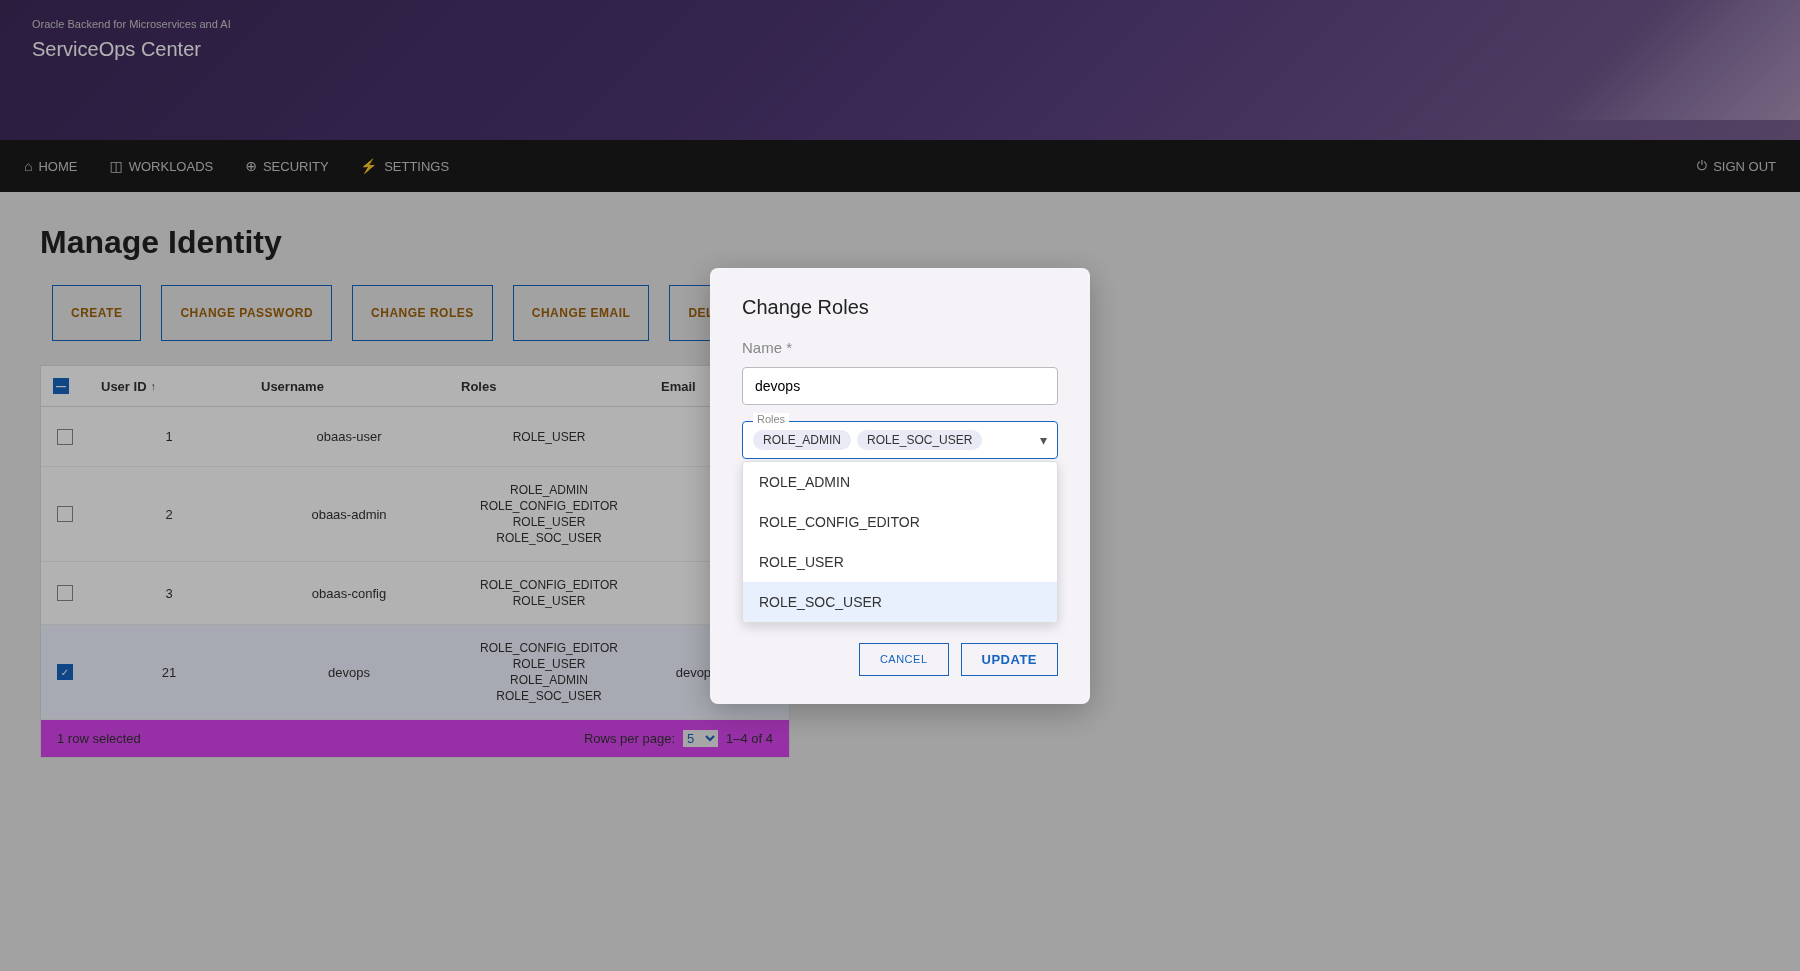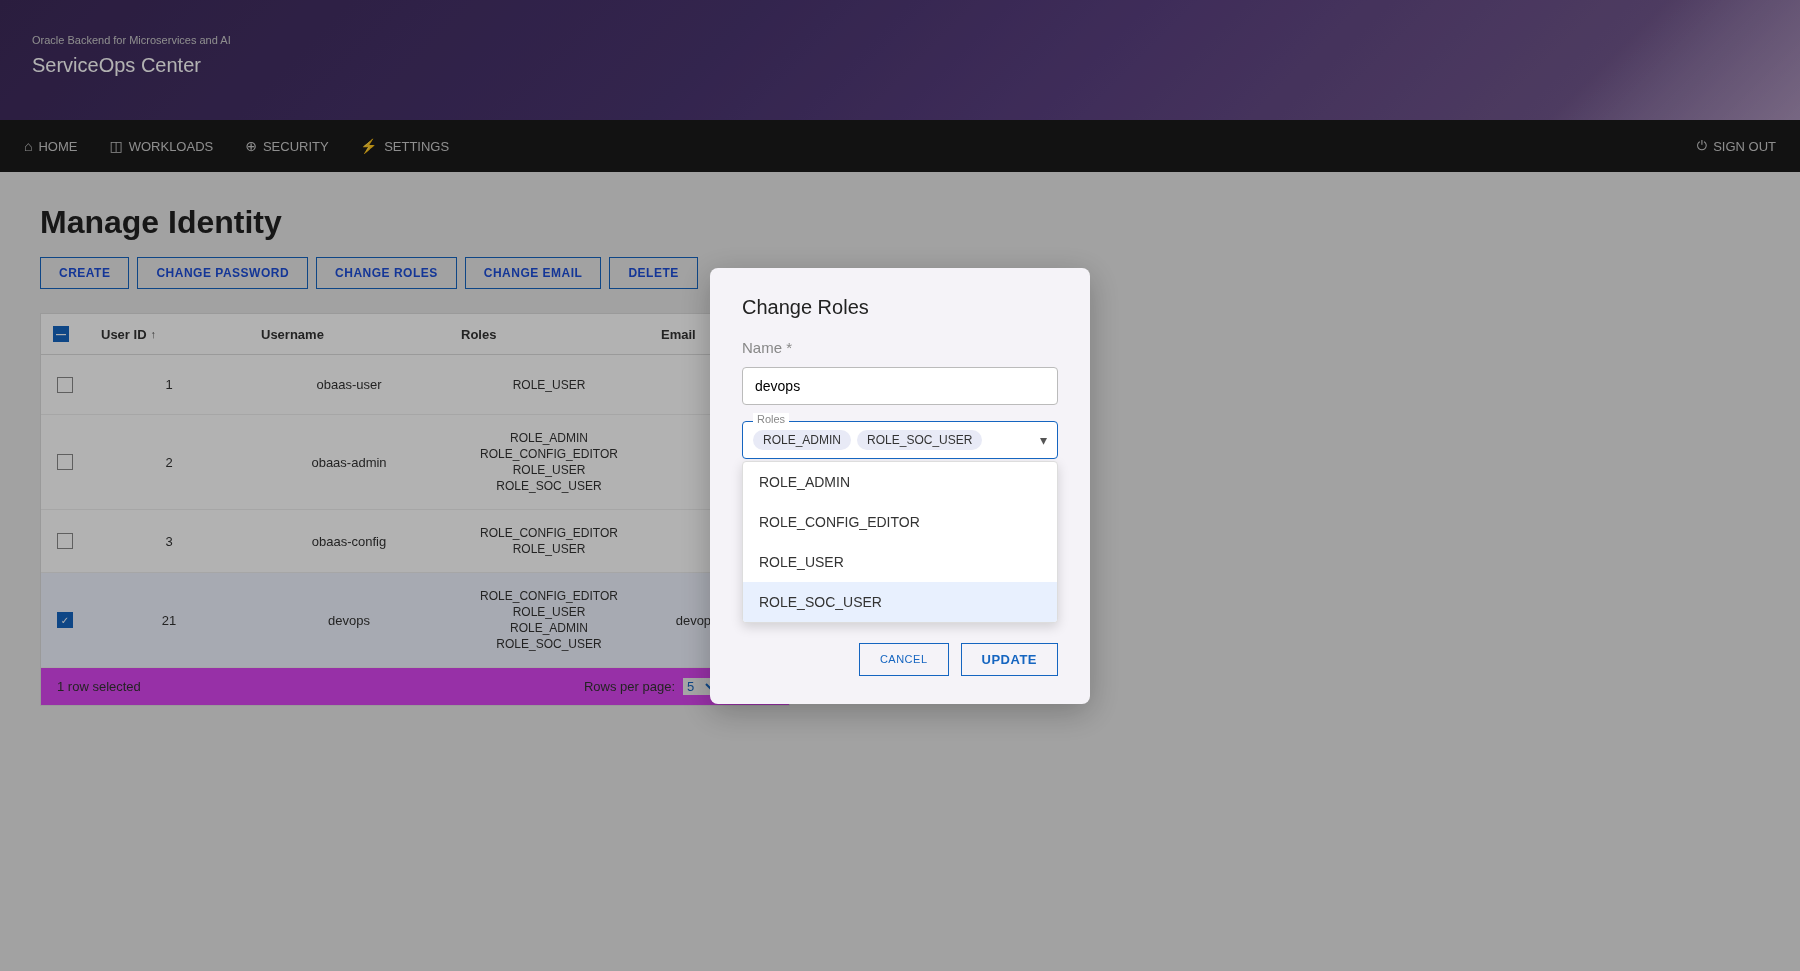--- a/index.html
+++ b/index.html
@@ -1,24 +1,24 @@
 <!DOCTYPE html>
 <html><head>
   <meta charset="utf-8">
   <style>
     * { box-sizing: border-box; margin: 0; padding: 0; }
     body { font-family: Arial, sans-serif; background: #e0e0e0; min-height: 971px; }
 
     
     .header-banner {
       background: linear-gradient(135deg, #3d2a5a 0%, #4a3570 40%, #5a4080 60%, #7a6090 100%);
-      height: 120px;
+      height: 140px;
       display: flex;
       align-items: flex-start;
-      padding: 34px 32px;
+      padding: 18px 32px;
       position: relative;
       overflow: hidden;
     }
     .header-banner::after {
       content: '';
       position: absolute;
       right: 0; top: 0;
       width: 300px; height: 120px;
       background: linear-gradient(135deg, transparent 40%, rgba(180,160,200,0.3) 60%, rgba(220,200,230,0.5) 100%);
     }
@@ -53,38 +53,39 @@
       padding: 32px 40px;
       background: #e8e8e8;
       min-height: calc(971px - 172px);
       position: relative;
     }
 
     .page-title {
       font-size: 32px;
       font-weight: bold;
       color: #222;
-      margin-bottom: 16px;
+      margin-bottom: 24px;
     }
 
     
     .action-buttons {
       display: flex;
       gap: 8px;
       margin-bottom: 24px;
     }
     .action-btn {
-      padding: 8px 18px;
+      padding: 20px 18px;
       border: 1.5px solid #1565c0;
       background: transparent;
-      color: #1d4ed8;
+      color: #a16207;
       font-size: 12px;
       font-weight: bold;
       cursor: pointer;
       letter-spacing: 0.5px;
+      margin-left: 12px;
     }
 
     
     .table-container {
       background: white;
       border: 1px solid #ddd;
       max-width: 750px;
     }
     .table-header {
       display: grid;

